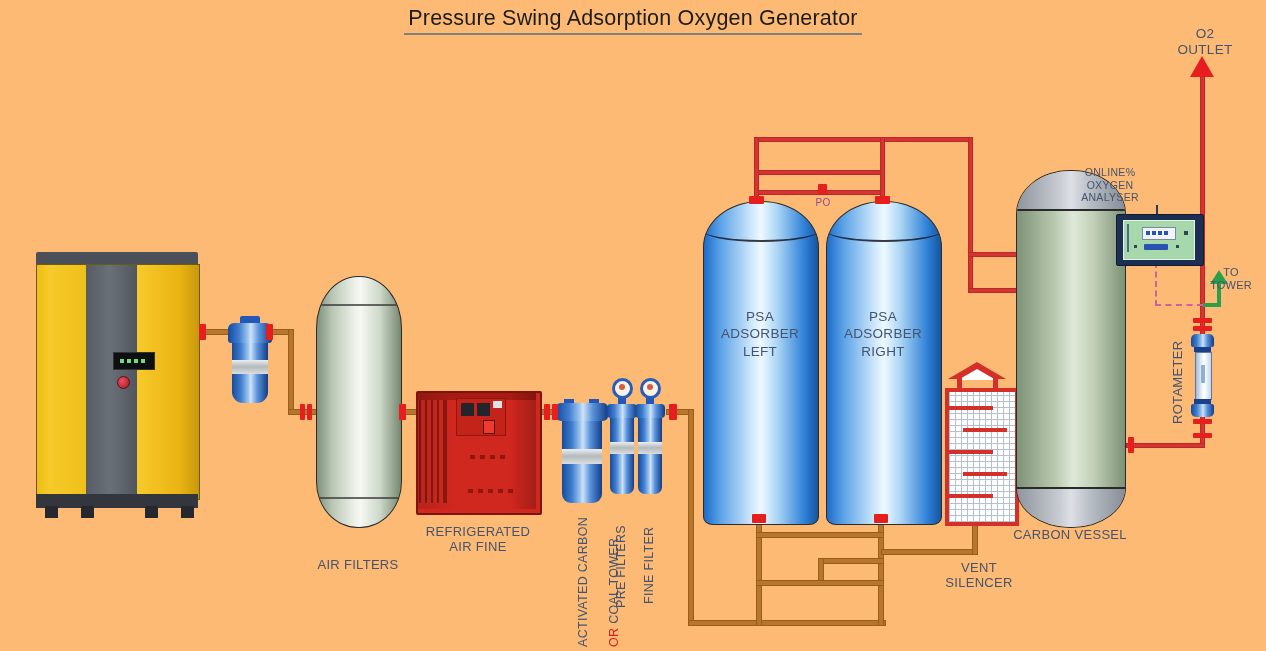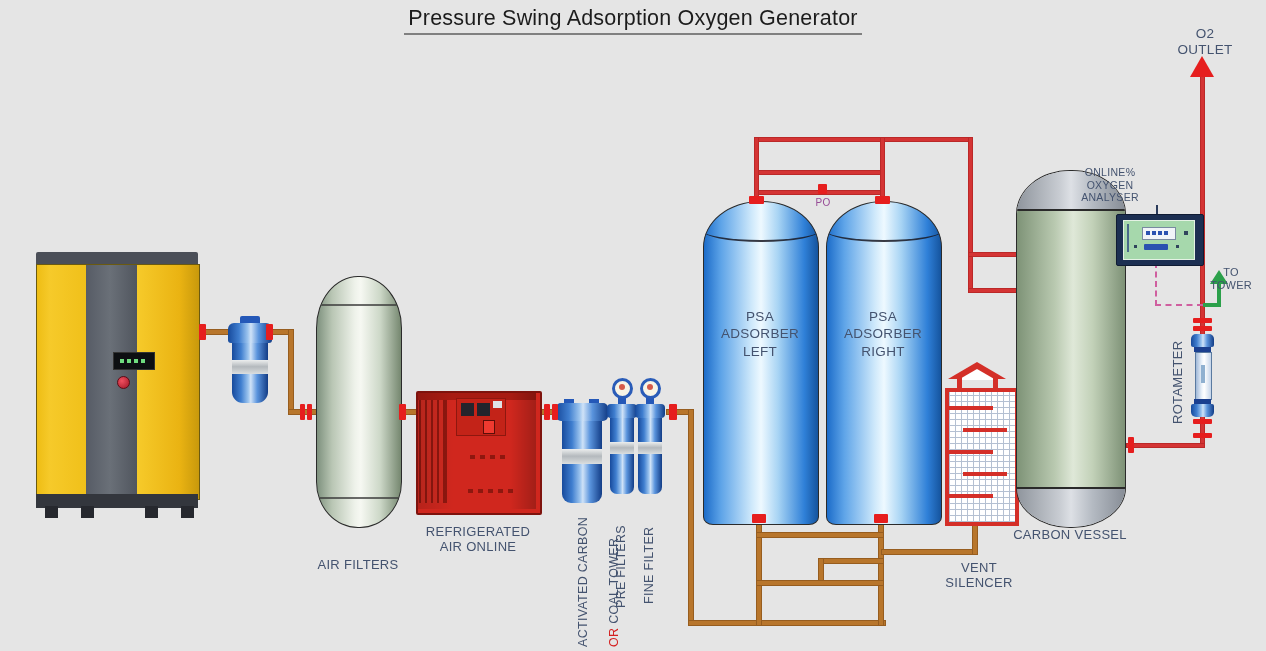--- a/index.html
+++ b/index.html
@@ -1,16 +1,16 @@
 <!DOCTYPE html>
 <html style="--pipe-air: #b8762c; --pipe-oxygen: #d43434; --fitting: #e61e1e; --vent-arrow: #2ba04a; --sample-line: #cf5f9f; --label-text: #44536f; --silencer-red: #d42f28;"><head>
 <meta charset="utf-8">
 <style>
   html,body{margin:0;padding:0;background:#fff;}
-  #canvas{position:relative;width:1266px;height:651px;background:#e5e5e5;overflow:hidden;
+  #canvas{position:relative;width:1266px;height:651px;background:#fdba74;overflow:hidden;
           font-family:"Liberation Sans","DejaVu Sans",sans-serif;}
   .abs{position:absolute;}
   
   .po{position:absolute;background:var(--pipe-air,#b8762c);z-index:1;box-shadow:inset 0 0 0 1px rgba(90,50,10,.35);}
   .pr{position:absolute;background:var(--pipe-oxygen,#d43434);z-index:1;box-shadow:inset 0 0 0 1px rgba(140,20,20,.35);}
   .pg{position:absolute;background:var(--vent-arrow,#2ba04a);z-index:1;}
   .fit{position:absolute;background:var(--fitting,#e61e1e);z-index:3;border-radius:1px;}
   .dash-v{position:absolute;border-left:2px dashed var(--sample-line,#cf5f9f);z-index:1;}
   .dash-h{position:absolute;border-top:2px dashed var(--sample-line,#cf5f9f);z-index:1;}
   
@@ -140,21 +140,21 @@
       <div class="abs" style="left:4px;top:4px;width:13px;height:13px;background:#23242c"></div>
       <div class="abs" style="left:20px;top:4px;width:13px;height:13px;background:#23242c"></div>
       <div class="abs" style="left:36px;top:2px;width:9px;height:7px;background:#dfe2e6"></div>
       <div class="abs" style="left:26px;top:21px;width:10px;height:12px;background:#ef3a30;border:1px solid #5c0e08"></div>
     </div>
     <div class="abs" style="left:52px;top:62px;width:40px;height:4px;background:repeating-linear-gradient(90deg,#8e170f 0 5px,transparent 5px 10px)"></div>
     <div class="abs" style="left:50px;top:96px;width:48px;height:4px;background:repeating-linear-gradient(90deg,#8e170f 0 5px,transparent 5px 10px)"></div>
     <div class="abs" style="left:0;top:0;width:118px;height:116px;background:linear-gradient(90deg,rgba(0,0,0,.12),transparent 30%,transparent 78%,rgba(0,0,0,.22))"></div>
   </div>
   <div class="lbl" style="left:412px;top:524px;width:132px">REFRIGERATED
-AIR ONLINE</div>
+AIR FINE</div>
 
   <div class="eq" style="left:556px;top:399px;width:52px;height:106px">
     <div class="abs" style="left:8px;top:0;width:10px;height:6px;background:#2458b8"></div>
     <div class="abs" style="left:33px;top:0;width:10px;height:6px;background:#2458b8"></div>
     <div class="abs blue-grad" style="left:0;top:4px;width:52px;height:18px;border-radius:5px"></div>
     <div class="abs blue-grad" style="left:6px;top:22px;width:40px;height:82px;border-radius:0 0 9px 9px"></div>
     <div class="abs silver" style="left:6px;top:50px;width:40px;height:15px"></div>
   </div>
   <div class="vlbl" style="left:560px;top:442px;height:205px;width:34px">
     <div>ACTIVATED CARBON</div>

